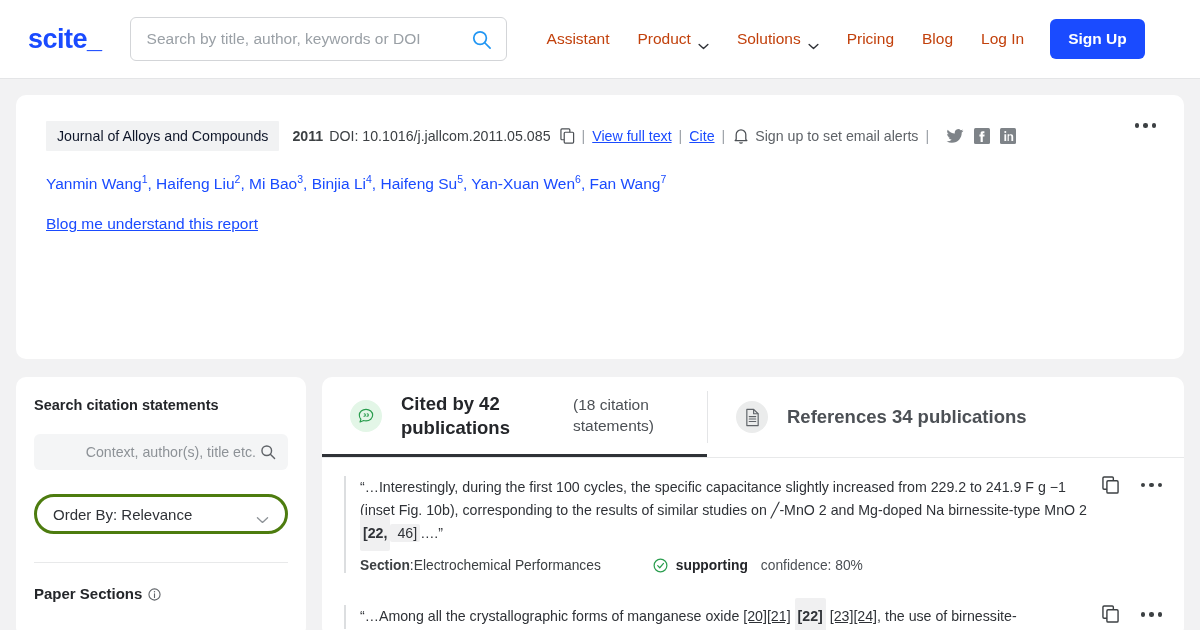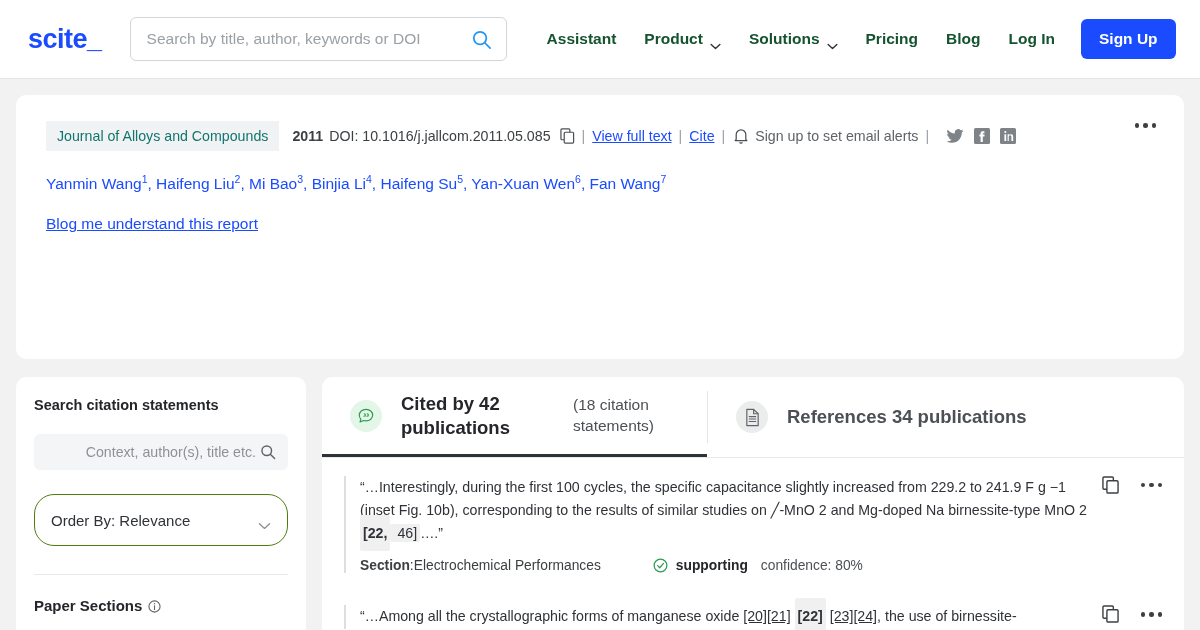--- a/index.html
+++ b/index.html
@@ -48,26 +48,25 @@
   .search-ic { width: 21px; height: 21px; flex: 0 0 auto; }
 
   .nav {
     display: flex; align-items: center;
     margin-left: 26px;
     flex: 1;
     gap: 0px;
   }
   .nav-item {
     font-size: 15.5px;
-    color: #14532d;
+    color: #c2410c;
     padding: 8px 14px;
     white-space: nowrap;
     display: flex; align-items: center; gap: 7px;
     cursor: pointer;
-    font-weight: bold;
   }
   .caret { width: 11px; height: 7px; display:block; }
   .signup {
     margin-left: 12px;
     background: #1a4bff;
     color: #fff;
     font-size: 15.5px;
     font-weight: bold;
     padding: 11px 18px;
     border-radius: 6px;
@@ -90,21 +89,21 @@
     display: flex; align-items: center;
     font-size: 14.2px; color: #3c4043;
     gap: 0;
     white-space: nowrap;
   }
   .journal-pill {
     background: #f1f2f3;
     border-radius: 1px;
     padding: 7px 11px;
     font-size: 14.2px;
-    color: #0f766e;
+    color: #0f172a;
   }
   .year { font-weight: bold; margin-left: 13px; }
   .doi { margin-left: 6px; }
   .copy-ic { width: 15px; height: 16px; margin-left: 9px; display:block;}
   .sep { color: #9aa0a6; margin: 0 7px; }
   .meta-link { color: #1a4bff; text-decoration: underline; cursor: pointer; }
   .bell-ic { width: 14px; height: 16px; margin: 0 7px 0 2px; display:block; }
   .alerts-txt { color: #5f6368; }
   .soc { display: flex; align-items: center; gap: 10px; margin-left: 10px; }
   .soc svg { display: block; }
@@ -171,22 +170,22 @@
     flex: 1; border: none; outline: none; background: transparent;
     font-size: 14.2px; color: #2f3237;
     font-family: "Liberation Sans", sans-serif;
     text-align: right;
   }
   .side-search input::placeholder { color: #8d9297; }
   .side-search .search-ic { width: 16px; height: 16px; margin-left: 4px;}
 
   .order-by {
     margin-top: 24px;
-    height: 52px;
-    border: 1px solid #4d7c0f;
+    height: 40px;
+    border: 3px solid #4d7c0f;
     border-radius: 20px;
     display: flex; align-items: center;
     justify-content: space-between;
     padding: 0 16px;
     font-size: 15px;
     color: #2f3237;
     cursor: pointer;
   }
   .order-by .caret { width: 13px; height: 8px; }
 

